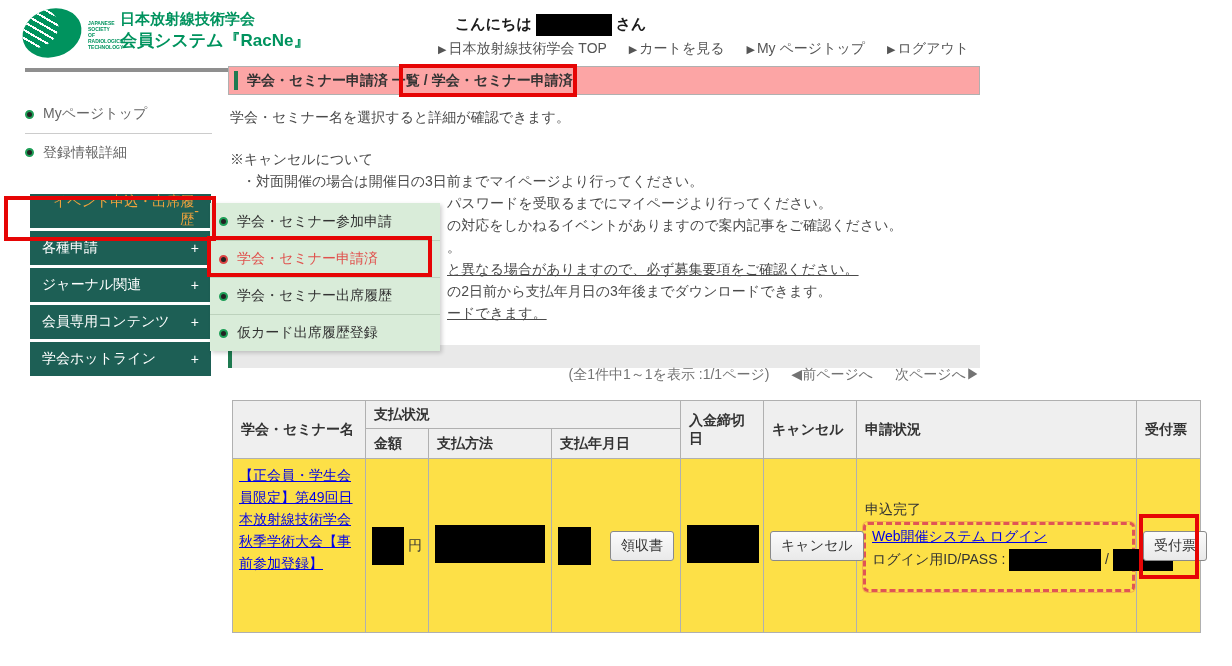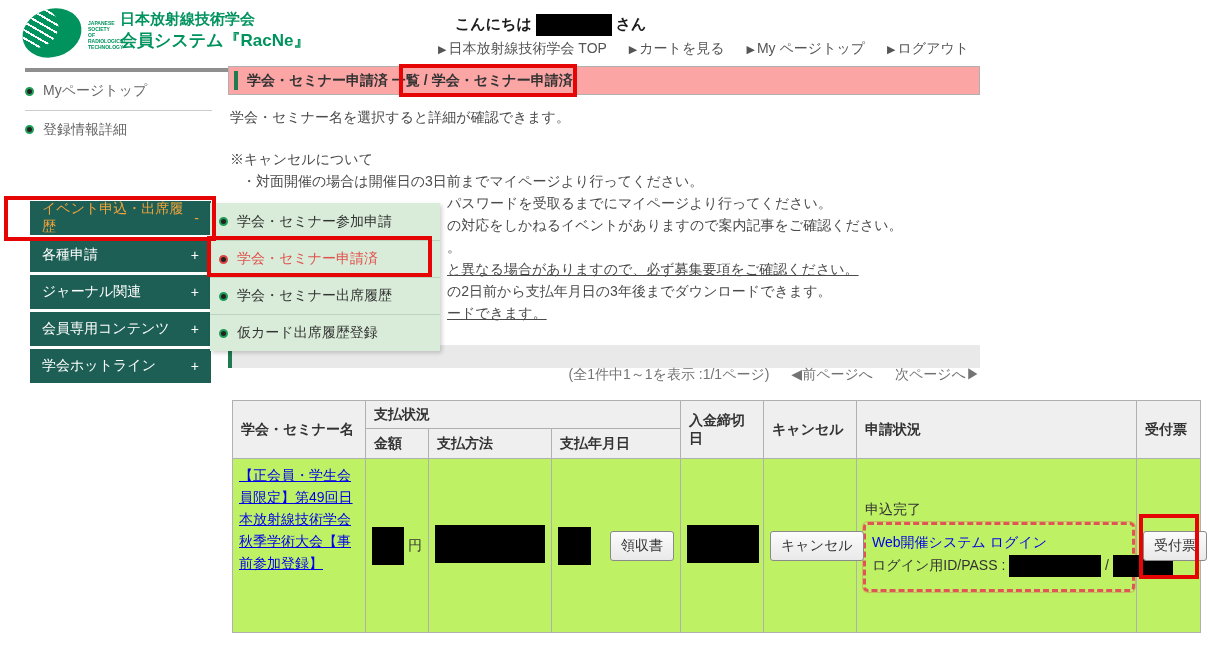--- a/index.html
+++ b/index.html
@@ -35,32 +35,32 @@
   
   .breadcrumb {
     position:absolute; left:228px; top:66px; width:752px; height:29px;
     background:#fca5a5; border:1px solid #b0b0b0; display:flex; align-items:center;
     font-size:14px; font-weight:bold; color:#333;
   }
   .breadcrumb .accent { width:4px; height:19px; background:#1e7a50; margin:0 9px 0 5px; }
   .breadcrumb .crumb-current { margin-left:4px; }
 
   
-  .side-links { position:absolute; left:25px; top:72px; width:187px; }
+  .side-links { position:absolute; left:25px; top:95px; width:187px; }
   .side-link {
     height:38px; display:flex; align-items:center; gap:9px;
     font-size:14px; color:#666; cursor:pointer;
   }
   .side-link + .side-link { border-top:1px solid #ccc; }
   .bullet {
     width:9px; height:9px; border-radius:50%; flex:0 0 auto;
     border:2px solid #1e9e57; background:#222;
   }
   .bullet.red { border-color:#d44; }
-  .side-sections { position:absolute; left:30px; top:201px; width:181px; }
+  .side-sections { position:absolute; left:30px; top:194px; width:181px;text-align:right; }
   .side-section {
     height:34px; margin-bottom:3px; padding:0 12px;
     background:#1d5f55; color:#fff; font-size:14px;
     display:flex; align-items:center; justify-content:space-between; cursor:pointer;
   }
   .side-section.active { color:#f0a33c; }
 
   
   .submenu {
     position:absolute; left:210px; top:203px; width:230px; z-index:5;
@@ -85,21 +85,21 @@
     position:absolute; left:560px; top:366px; width:420px; text-align:right;
     font-size:14px; color:#737373; z-index:1; white-space:nowrap;
   }
   .pagination .pager { margin-left:18px; cursor:pointer; }
 
   
   .tbl-wrap { position:absolute; left:232px; top:400px; z-index:1; }
   table { border-collapse:collapse; table-layout:fixed; width:968px; }
   th, td { border:1px solid #b0b0b0; font-size:14px; color:#333; }
   th { background:#efefef; font-weight:bold; text-align:left; padding:4px 8px; }
-  td { background:#bef264; vertical-align:middle; padding:4px 6px; }
+  td { background:#fde047; vertical-align:middle; padding:4px 6px; }
   tr.h1 th { height:28px; }
   tr.h2 th { height:30px; }
   tr.body td { height:174px; }
   td.name-cell { vertical-align:top; padding-top:5px; }
   .evt-link { font-size:14px; line-height:22px; color:#0000e8; text-decoration:underline; cursor:pointer; word-break:break-all; }
   .redact { display:inline-block; background:#000; }
   .r-amount { width:42px; height:38px; vertical-align:middle; }
   .r-method { width:110px; height:38px; }
   .r-date   { width:72px; height:38px; vertical-align:middle; }
   .r-deadline { width:72px; height:38px; }
@@ -112,21 +112,21 @@
   }
   .cell-center { text-align:center; }
   .amount-flex { display:flex; align-items:center; justify-content:flex-start; gap:4px; }
   .date-flex { display:flex; align-items:center; gap:19px; }
   .status-text { display:block; margin:2px 0 3px 2px; }
   .scribble-box {
     width:272px; height:70px; padding:2px 6px;
     border:3px dashed #e05555; border-radius:5px;
     box-shadow:0 0 0 1px rgba(224,85,85,.35);
   }
-  .weblogin { font-size:14px; color:#0000e8; cursor:pointer; display:inline-block; margin-top:7px; }
+  .weblogin { font-size:14px; color:#0000e8; text-decoration:underline; cursor:pointer; display:inline-block; margin-top:1px; }
   .idpass-line { margin-top:3px; font-size:14px; color:#333; white-space:nowrap; }
 
   
   .anno { position:absolute; border:4px solid #e60505; z-index:20; pointer-events:none; }
   .anno-breadcrumb { left:399px; top:64px;  width:178px; height:33px; }
   .anno-sidebar    { left:4px;   top:196px; width:212px; height:45px; }
   .anno-submenu    { left:207px; top:236px; width:225px; height:41px; }
   .anno-ticket     { left:1139px;top:514px; width:60px;  height:65px; }
 </style>
 </head>

